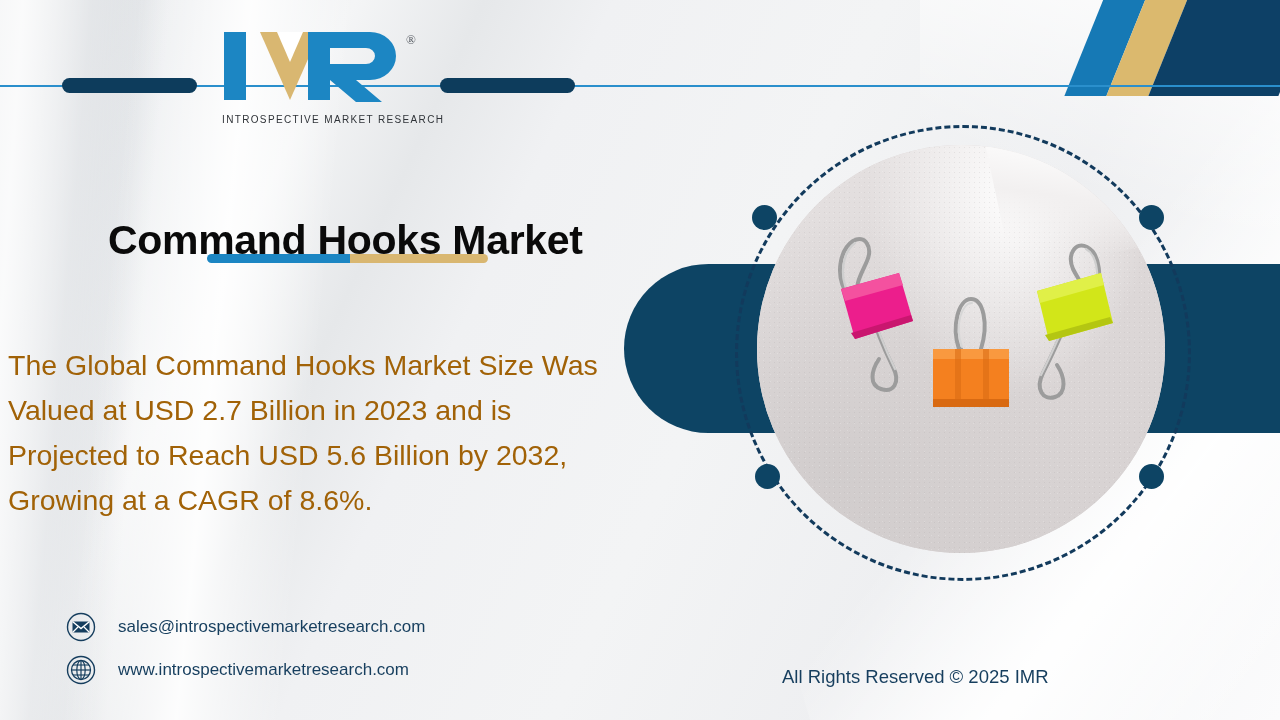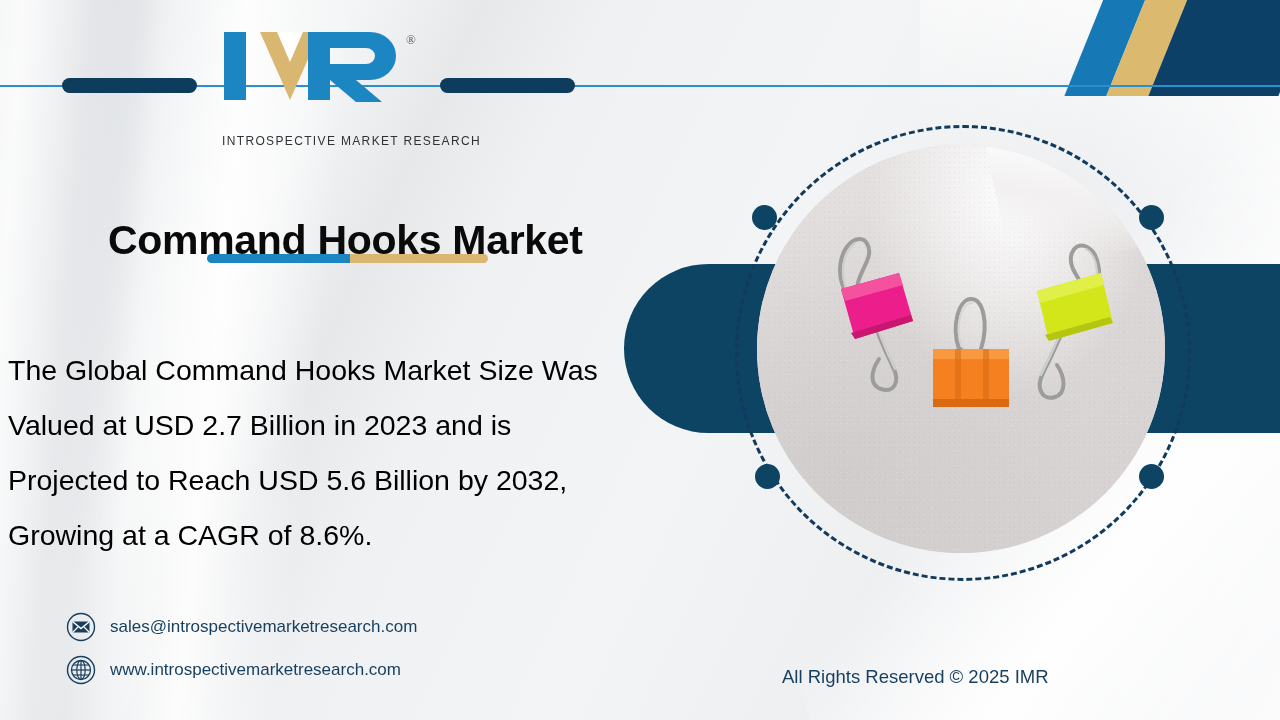--- a/index.html
+++ b/index.html
@@ -121,24 +121,24 @@
     position: absolute;
     right: -4px;
     top: 2px;
     font-size: 13px;
     color: #5a5f66;
     font-family: "Liberation Serif", serif;
   }
   .logo-sub {
     position: absolute;
     left: 0;
-    top: 104px;
+    top: 84px;
     width: 190px;
     text-align: right;
-    font-size: 12px;
+    font-size: 10px;
     letter-spacing: 1.35px;
     color: #2f3338;
     font-family: "Liberation Sans", sans-serif;
     white-space: nowrap;
   }
 
   
   .title {
     position: absolute;
     left: 108px;
@@ -162,22 +162,22 @@
   .tu-blue { width: 143px; background: #1c86c3; }
   .tu-gold { flex: 1;      background: #d9b771; }
 
   
   .body-text {
     position: absolute;
     left: 8px;
     top: 314px;
     width: 612px;
     font-size: 28.5px;
-    line-height: 55px;
-    color: #000000;
+    line-height: 45px;
+    color: #a16207;
     font-weight: normal;
   }
 
   
   .navy-pill {
     position: absolute;
     left: 624px;
     top: 264px;
     width: 660px;
     height: 169px;
@@ -247,21 +247,21 @@
   }
 
   
   .clip { position: absolute; }
 
   
   .contact-row {
     position: absolute;
     display: flex;
     align-items: center;
-    gap: 14px;
+    gap: 22px;
   }
   .contact-email { left: 66px; top: 612px; }
   .contact-web   { left: 66px; top: 655px; justify-content: space-between; }
   .contact-icon {
     width: 30px; height: 30px;
     flex: 0 0 30px;
     display: block;
   }
   .contact-text {
     font-size: 17px;

